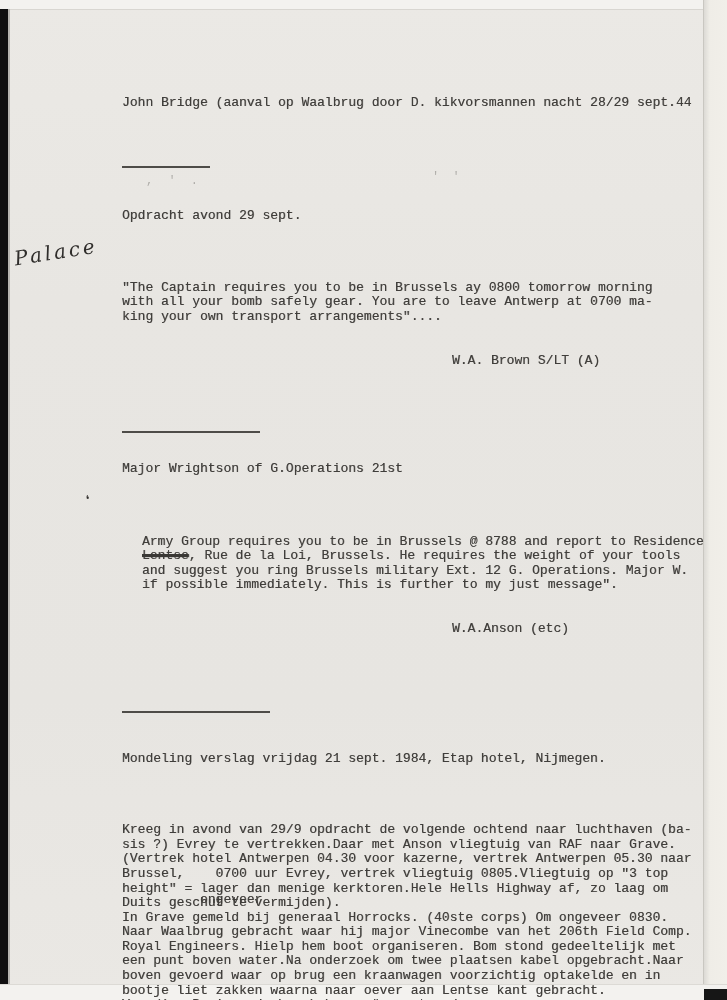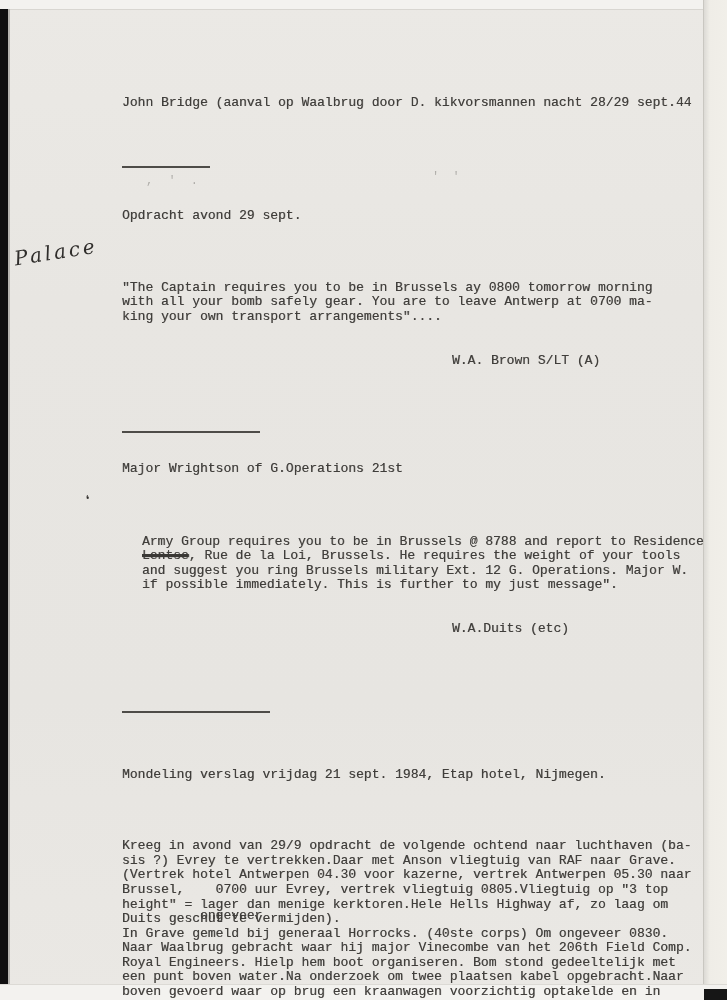--- a/index.html
+++ b/index.html
@@ -20,21 +20,21 @@
   .rule{height:0;border-top:2px solid #4e4c48;}
   .rule-1{width:88px;margin-top:12px;}
   .rule-2{width:138px;margin-top:19px;}
   .rule-3{width:148px;margin-top:30px;}
   .heading-1{margin-top:12px;}
   .para-quote{margin-top:13px;}
   .sig{margin-left:330px;}
   .heading-2{}
   .para-armygroup{margin-top:14px;margin-left:20px;}
   .struck{text-decoration:line-through;text-decoration-thickness:2.5px;text-decoration-color:#3a3835;}
-  .heading-3{margin-top:26px;}
+  .heading-3{margin-top:10px;}
   .para-verslag{margin-top:13px;position:relative;}
   .insertion{position:absolute;top:70px;left:78px;white-space:nowrap;}
   
   .margin-note{position:absolute;left:14px;top:240px;font-family:"DejaVu Serif",serif;font-style:italic;
                font-size:20px;letter-spacing:3px;color:#2f2d2b;transform:rotate(-9deg);white-space:nowrap;}
   .margin-tick{position:absolute;left:84px;top:492px;font-size:15px;color:#2f2d2b;transform:rotate(-12deg);}
   .faint-mark-a{position:absolute;left:146px;top:174px;font-size:12px;color:#6b6965;opacity:.45;letter-spacing:4px;}
   .faint-mark-b{position:absolute;left:432px;top:170px;font-size:12px;color:#6b6965;opacity:.45;letter-spacing:3px;}
 </style>
 </head>
@@ -65,21 +65,21 @@
 with all your bomb safely gear. You are to leave Antwerp at 0700 ma-
 king your own transport arrangements"....</div>
     <div class="t sig">W.A. Brown S/LT (A)</div>
 
     <div class="rule rule-2"></div>
     <div class="t heading-2">Major Wrightson of G.Operations 21st</div>
 
     <div class="t para-armygroup"><span>Army Group requires you to be in Brussels @ 8788 and report to Residence</span><br><s class="struck">Lentse</s><span>, Rue de la Loi, Brussels. He requires the weight of your tools
 and suggest you ring Brussels military Ext. 12 G. Operations. Major W.
 if possible immediately. This is further to my just message".</span></div>
-    <div class="t sig">W.A.Duits (etc)</div>
+    <div class="t sig">W.A.Anson (etc)</div>
 
     <div class="rule rule-3"></div>
     <div class="t heading-3">Mondeling verslag vrijdag 21 sept. 1984, Etap hotel, Nijmegen.</div>
 
     <div class="t para-verslag"><span>Kreeg in avond van 29/9 opdracht de volgende ochtend naar luchthaven (ba-
 sis ?) Evrey te vertrekken.Daar met Anson vliegtuig van RAF naar Grave.
 (Vertrek hotel Antwerpen 04.30 voor kazerne, vertrek Antwerpen 05.30 naar
 Brussel,    0700 uur Evrey, vertrek vliegtuig 0805.Vliegtuig op "3 top
 height" = lager dan menige kerktoren.Hele Hells Highway af, zo laag om
 Duits geschut te vermijden).

